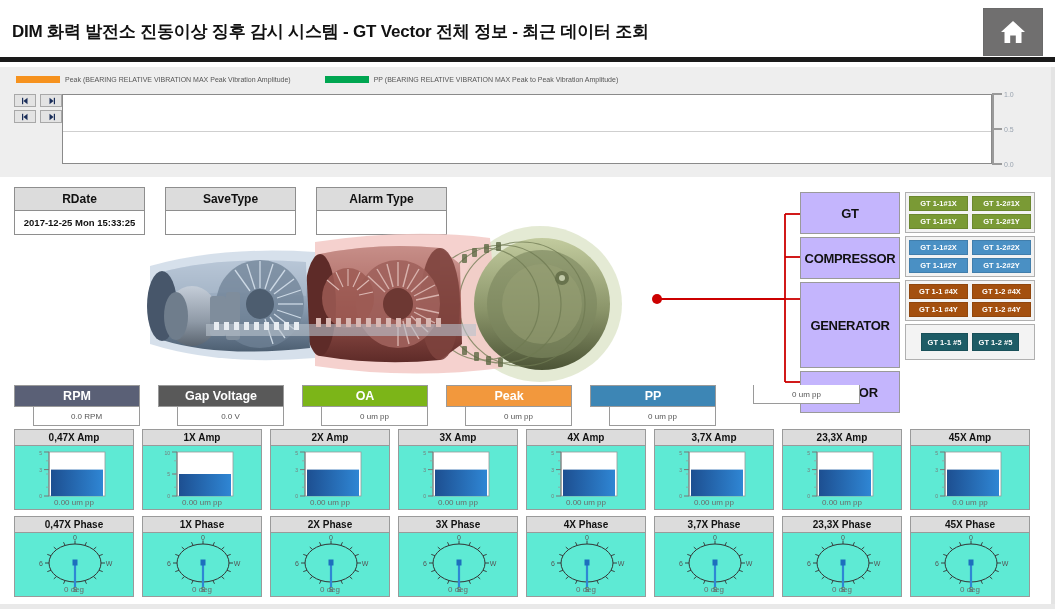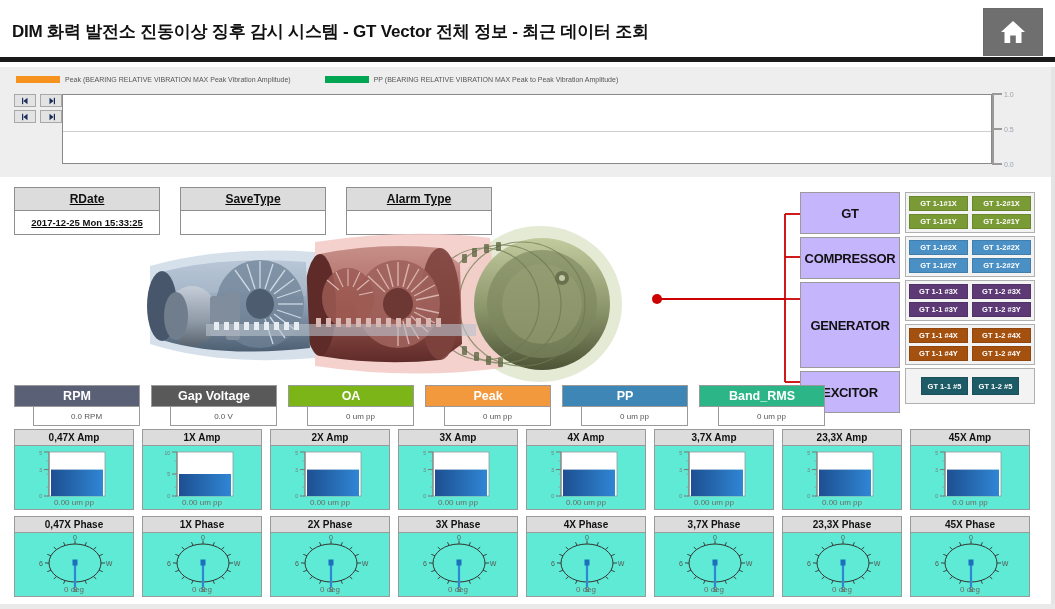--- a/index.html
+++ b/index.html
@@ -66,21 +66,21 @@
   .chart-axis .axis-line {
     position:absolute; left:0; top:2px; width:2px; height:72px; background:#9a9a9a;
   }
   .chart-axis .tick { position:absolute; left:0; width:10px; height:2px; background:#9a9a9a; }
   .chart-axis .tick-label {
     position:absolute; left:12px; font-size:7px; color:#9aa4b0; transform:translateY(-50%);
   }
 
   
   .info-row { position:absolute; left:14px; top:187px; display:flex; gap:20px; }
-  .info-cell { width:146px;text-decoration:underline; }
+  .info-cell { width:131px; }
   .info-head {
     height:24px; background:#dcdcdc; border:1px solid #8e8e8e;
     display:flex; align-items:center; justify-content:center;
     font-size:12px; font-weight:bold; color:#111;
   }
   .info-val {
     height:24px; background:#fff; border:1px solid #8e8e8e; border-top:none;
     display:flex; align-items:center; justify-content:center;
     font-size:9.5px; font-weight:bold; color:#111;
   }
@@ -113,21 +113,21 @@
   }
   .tag-col { display:flex; flex-direction:column; gap:3px; flex:1; }
   .tag-btn {
     height:15px; display:flex; align-items:center; justify-content:center;
     font-size:7.5px; font-weight:bold; color:#fff; cursor:pointer;
     border:1px solid rgba(0,0,0,0.12);
   }
   .tag-btn.tall { height:18px; }
 
   
-  .status-strip { position:absolute; left:14px; top:385px; display:flex; gap:11px; }
+  .status-strip { position:absolute; left:14px; top:385px; display:flex; gap:18px; }
   .stat-cell { width:126px; }
   .stat-head {
     height:22px; border:1px solid #9a9a9a;
     display:flex; align-items:center; justify-content:center;
     font-size:12.5px; font-weight:bold; color:#fff;
   }
   .stat-val {
     height:19px; background:#fff; border:1px solid #9a9a9a; border-top:none;
     display:flex; align-items:center; justify-content:center;
     font-size:8px; color:#555;margin-left:19px;
@@ -435,30 +435,20 @@
       <div class="tag-col">
         <div class="tag-btn" style="background:#4a90c4">GT 1-1#2X</div>
         <div class="tag-btn" style="background:#4a90c4">GT 1-1#2Y</div>
       </div>
       <div class="tag-col">
         <div class="tag-btn" style="background:#4a90c4">GT 1-2#2X</div>
         <div class="tag-btn" style="background:#4a90c4">GT 1-2#2Y</div>
       </div>
     </div>
 
-    <div class="tag-group">
-      <div class="tag-col">
-        <div class="tag-btn" style="background:#5d3a76">GT 1-1 #3X</div>
-        <div class="tag-btn" style="background:#5d3a76">GT 1-1 #3Y</div>
-      </div>
-      <div class="tag-col">
-        <div class="tag-btn" style="background:#5d3a76">GT 1-2 #3X</div>
-        <div class="tag-btn" style="background:#5d3a76">GT 1-2 #3Y</div>
-      </div>
-    </div>
 
     <div class="tag-group">
       <div class="tag-col">
         <div class="tag-btn" style="background:#a4500f">GT 1-1 #4X</div>
         <div class="tag-btn" style="background:#a4500f">GT 1-1 #4Y</div>
       </div>
       <div class="tag-col">
         <div class="tag-btn" style="background:#a4500f">GT 1-2 #4X</div>
         <div class="tag-btn" style="background:#a4500f">GT 1-2 #4Y</div>
       </div>
@@ -489,21 +479,20 @@
     </div>
     <div class="stat-cell">
       <div class="stat-head" style="background:#f2983d">Peak</div>
       <div class="stat-val">0 um pp</div>
     </div>
     <div class="stat-cell">
       <div class="stat-head" style="background:#3d86b5">PP</div>
       <div class="stat-val">0 um pp</div>
     </div>
     <div class="stat-cell">
-      <div class="stat-head" style="background:#2cb687">Band_RMS</div>
       <div class="stat-val">0 um pp</div>
     </div>
   </div>
 
   <div class="amp-grid" id="amp-grid">
       <div class="mini">
         <div class="mini-head">0,47X Amp</div>
         <div class="mini-body">
           <svg width="120" height="60" viewBox="0 0 120 60">
             <defs>

